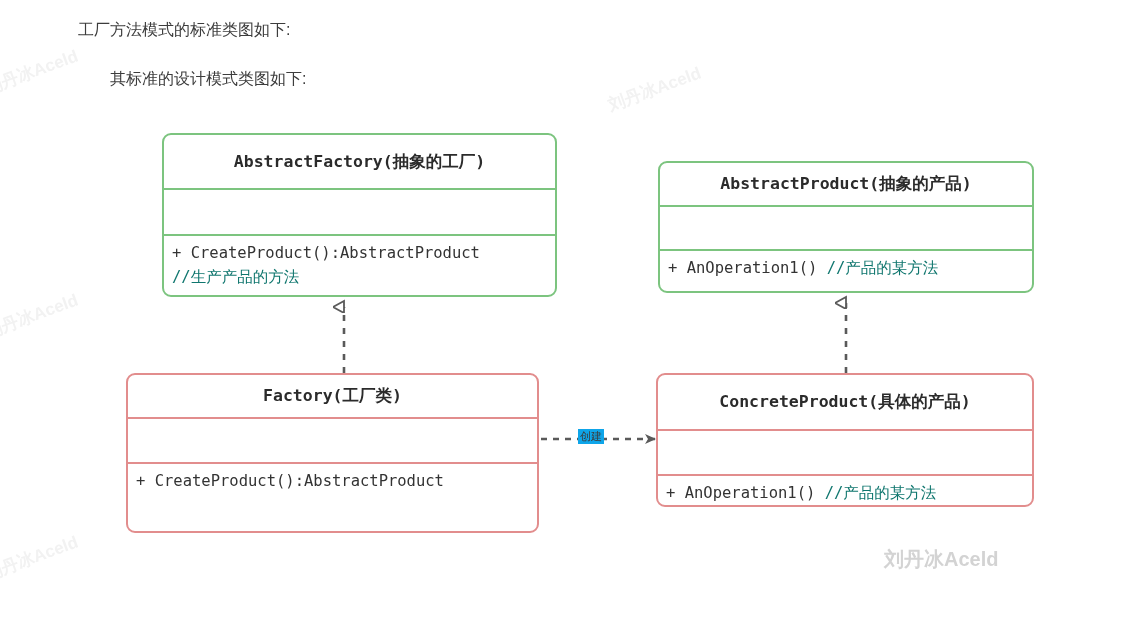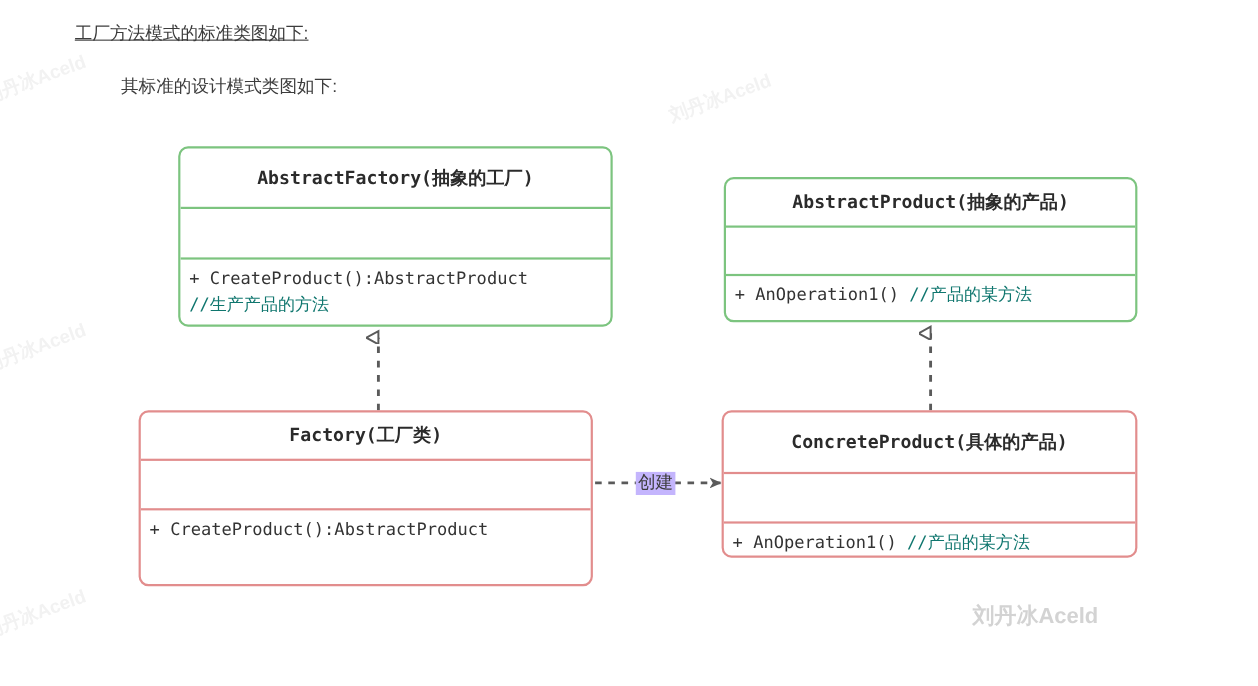--- a/index.html
+++ b/index.html
@@ -40,21 +40,21 @@
   }
 
   
   .prose {
     position: absolute;
     font-family: "Liberation Sans", sans-serif;
     font-size: 16px;
     color: #3c3c3c;
     white-space: nowrap;
   }
-  .prose-1 { left: 68px;  top: 20px; text-decoration: underline; }
+  .prose-1 { left: 78px;  top: 20px; }
   .prose-2 { left: 110px; top: 69px; text-align: right; }
 
   
   .uml-box {
     position: absolute;
     box-sizing: border-box;
     border-radius: 9px;
     border: 2px solid #7cc47f;
     background: #ffffff;
     overflow: hidden;
@@ -96,23 +96,23 @@
   .op-comment { color: #0f766e; }
 
   
   .conn {
     position: absolute;
     pointer-events: none;
   }
   .conn-label {
     position: absolute;
     font-family: Liberation Sans, sans-serif;
-    font-size: 16px;
+    font-size: 11px;
     color: #3c3c3c;
-    background: #c4b5fd;
+    background: #0ea5e9;
     padding: 0 2px;
     white-space: nowrap;
   }
 </style>
 </head>
 <body>
 
 <div class="wm-rot" style="left:-18px; top:78px;">刘丹冰Aceld</div>
 <div class="wm-rot" style="left:-18px; top:322px;">刘丹冰Aceld</div>
 <div class="wm-rot" style="left:-18px; top:564px;">刘丹冰Aceld</div>

